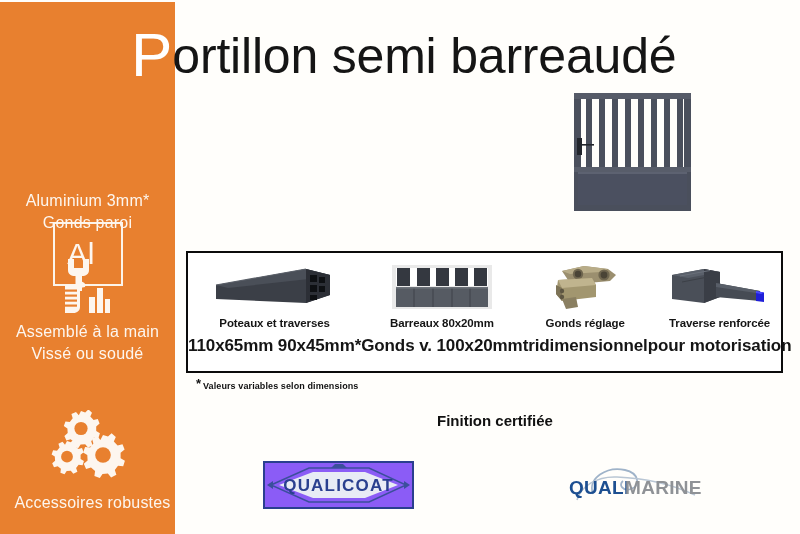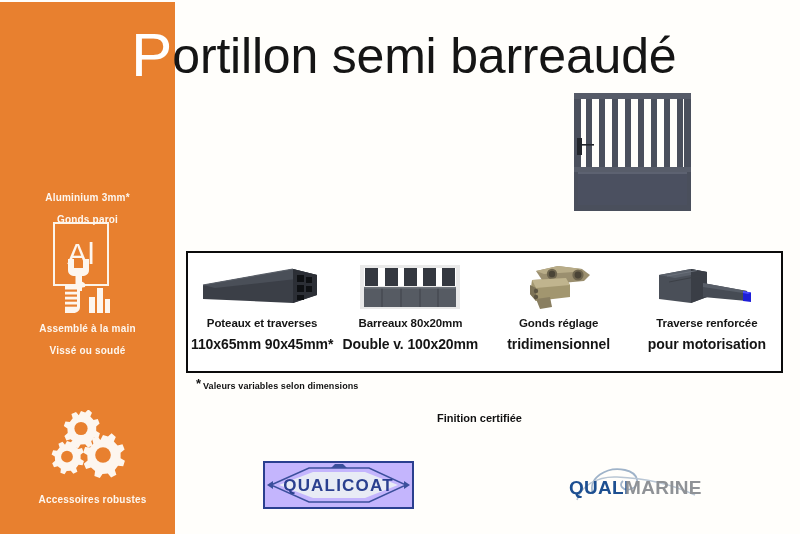--- a/index.html
+++ b/index.html
@@ -30,32 +30,32 @@
     height: 532px;
     background: #e8802f;
   }
   .side-block {
     position: absolute;
     width: 175px;
     text-align: center;
     color: #ffffff;
   }
   .side-label {
-    font-size: 10px;
-    font-weight: 700;
+    font-size: 16px;
+    font-weight: 400;
     letter-spacing: 0.2px;
     line-height: 1.15;
     color: #fdf6ef;
   }
 
   
   #al-box {
     position: absolute;
     left: 53px; top: 110px;
-    width: 56px; height: 64px;
+    width: 70px; height: 64px;
     border: 2px solid #fcf4ea;
     box-sizing: border-box;
   }
   #al-text {
     position: absolute;
     left: 0; top: 0;
     width: 52px; height: 60px;
     line-height: 60px;
     text-align: center;
     font-family: "Liberation Sans", sans-serif;
@@ -127,21 +127,21 @@
   .feat-l1 {
     font-size: 11.5px;
     font-weight: 600;
     color: #151515;
     text-align: center;
     margin-top: 2px;
     letter-spacing: -0.1px;
     white-space: nowrap;
   }
   .feat-l2 {
-    font-size: 14px;
+    font-size: 17px;
     font-weight: 600;
     color: #151515;
     text-align: right;
     margin-top: 7px;
     letter-spacing: -0.1px;
     white-space: nowrap;
   }
 
   
   #footnote {
@@ -154,32 +154,32 @@
   }
   #footnote .star {
     position: absolute;
     left: -7px; top: -4px;
     font-size: 13px;
     line-height: 13px;
   }
   #cert-text {
     position: absolute;
     left: 437px; top: 412px;
-    font-size: 11px;
+    font-size: 15px;
     font-weight: bold;
     color: #111111;
   }
 
   
   #qualicoat {
     position: absolute;
     left: 263px; top: 461px;
     width: 151px; height: 48px;
     border: 2px solid #2a3f8f;
-    background: #c4b5fd;
+    background: #8b5cf6;
     box-sizing: border-box;
   }
   #qualimarine {
     position: absolute;
     left: 563px; top: 464px;
     width: 146px; height: 44px;
   }
 </style>
 </head>
 <body>
@@ -337,21 +337,21 @@
           <g stroke="#3e424a" stroke-width="1" fill="none">
             <line x1="24" y1="26" x2="24" y2="46"></line>
             <line x1="43" y1="26" x2="43" y2="46"></line>
             <line x1="62" y1="26" x2="62" y2="46"></line>
             <line x1="80" y1="26" x2="80" y2="46"></line>
           </g>
           <rect x="6" y="26" width="92" height="1.6" fill="#6d727a"></rect>
         </svg>
       </div>
       <div class="feat-l1">Barreaux 80x20mm</div>
-      <div class="feat-l2">Double v. 100x20mm</div>
+      <div class="feat-l2">Gonds v. 100x20mm</div>
     </div>
 
     <div class="feat">
       <div class="feat-art">
         <svg width="90" height="52" viewBox="0 0 90 52" xmlns="http://www.w3.org/2000/svg">
 
           <path d="M22 10 L44 5 L68 8 L76 14 L70 20 L48 22 L28 19 Z" fill="#9b8f6f"></path>
           <path d="M22 10 L44 5 L68 8 L60 11 L30 13 Z" fill="#b8ac88"></path>
           <circle cx="38" cy="13" r="5.2" fill="#6f664f"></circle>
           <circle cx="38" cy="13" r="3.2" fill="#4a4436"></circle>

